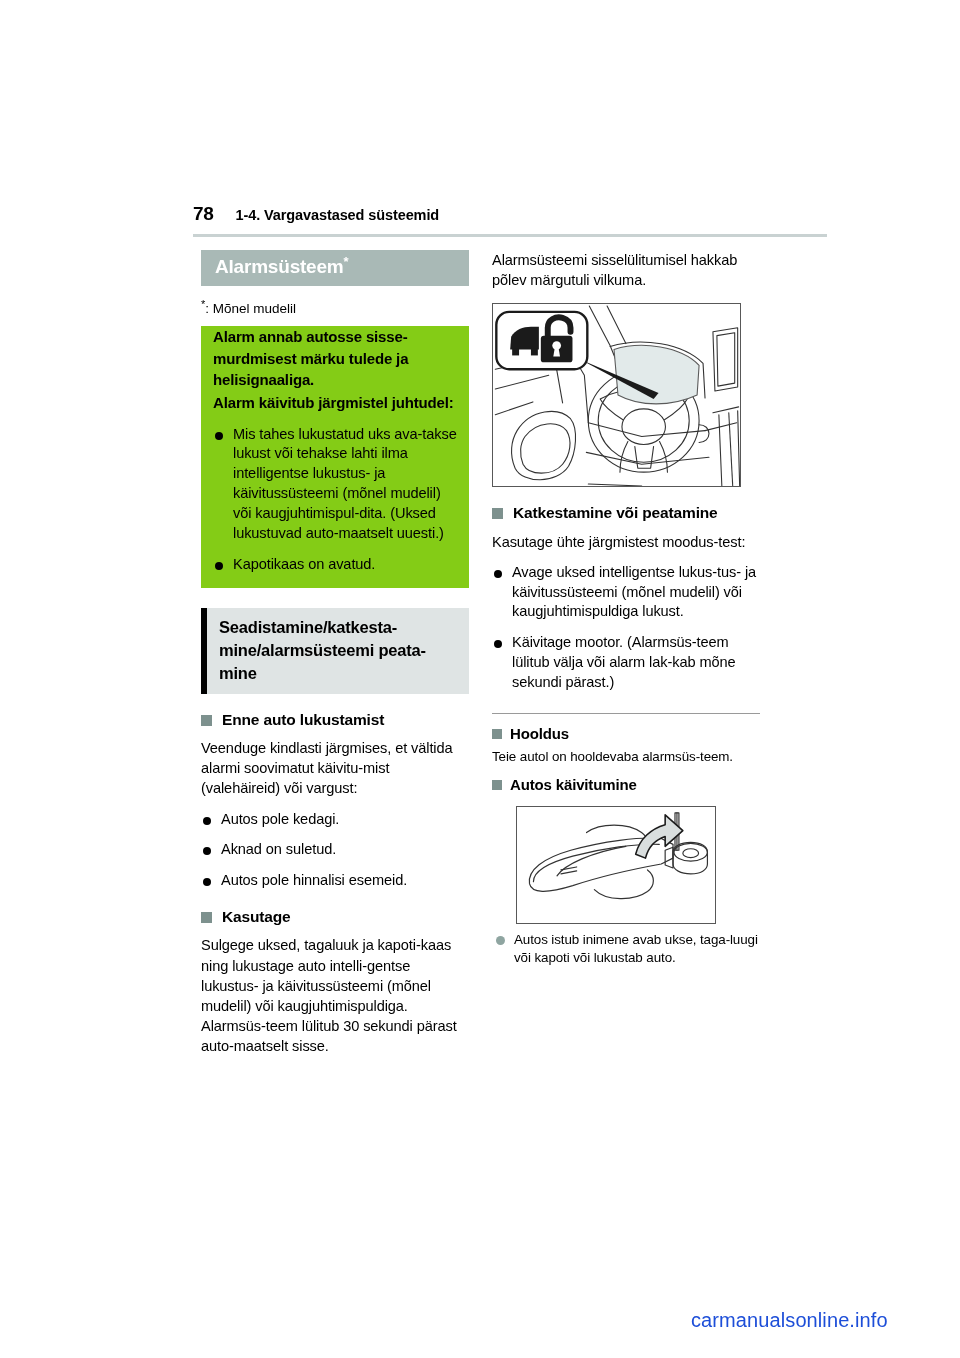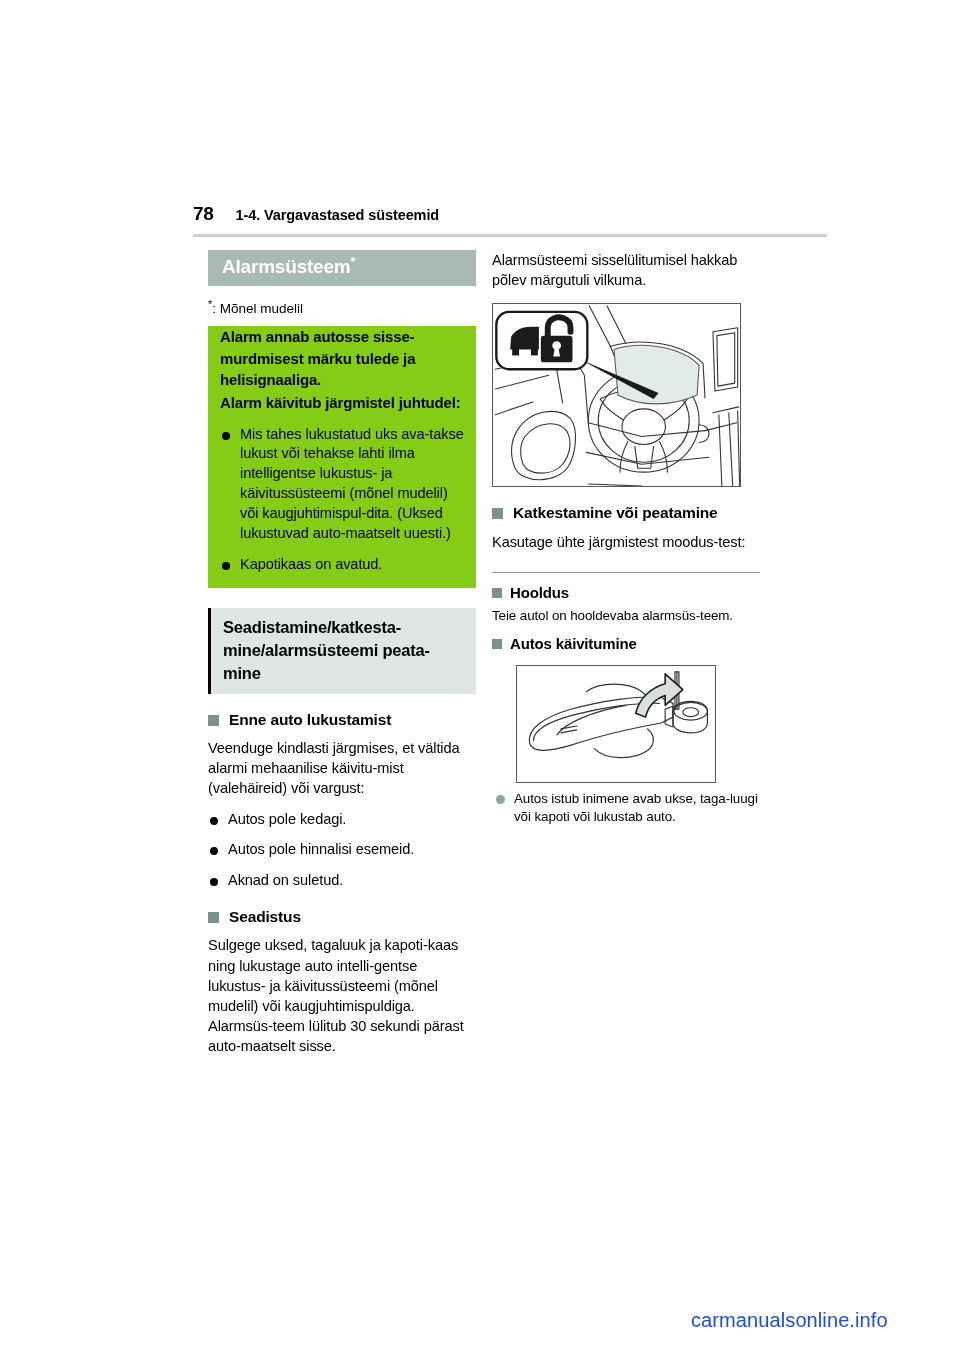--- a/index.html
+++ b/index.html
@@ -43,21 +43,21 @@
   .head-rule {
     position: absolute;
     left: 193px; top: 234px;
     width: 634px; height: 3px;
     background: #c9d2d2;
   }
 
   
   .col-left {
     position: absolute;
-    left: 208px; top: 250px;
+    left: 201px; top: 250px;
     width: 268px;
   }
   .col-right {
     position: absolute;
     left: 492px; top: 250px;
     width: 268px;
   }
 
   
   .title-bar {
@@ -120,21 +120,21 @@
     width: 8px; height: 8px;
     border-radius: 50%;
     background: #000;
   }
   ul.blist.gray > li::before { background: #8fa5a1; }
 
   
   .head-block {
     margin-top: 20px;
     background: #dfe4e4;
-    border-left: 3px solid #000000;
+    border-left: 6px solid #000000;
     padding: 8px 10px 9px 12px;
   }
   .head-block .txt {
     font-size: 16.5px;
     font-weight: bold;
     line-height: 1.4;
     letter-spacing: -0.2px;
   }
 
   
@@ -243,30 +243,30 @@
     </div>
 
     <div class="head-block">
       <div class="txt">Seadistamine/katkesta-mine/alarmsüsteemi peata-mine</div>
     </div>
 
     <div class="sq-head">
       <span class="sq"></span>
       <span class="sq-label">Enne auto lukustamist</span>
     </div>
-    <p class="body">Veenduge kindlasti järgmises, et vältida alarmi mehaanilise käivitu-mist (valehäireid) või vargust:</p>
+    <p class="body">Veenduge kindlasti järgmises, et vältida alarmi soovimatut käivitu-mist (valehäireid) või vargust:</p>
     <ul class="blist">
       <li>Autos pole kedagi.</li>
+      <li>Aknad on suletud.</li>
       <li>Autos pole hinnalisi esemeid.</li>
-      <li>Aknad on suletud.</li>
     </ul>
 
     <div class="sq-head">
       <span class="sq"></span>
-      <span class="sq-label">Seadistus</span>
+      <span class="sq-label">Kasutage</span>
     </div>
     <p class="body">Sulgege uksed, tagaluuk ja kapoti-kaas ning lukustage auto intelli-gentse lukustus- ja käivitussüsteemi (mõnel mudelil) või kaugjuhtimispuldiga. Alarmsüs-teem lülitub 30 sekundi pärast auto-maatselt sisse.</p>
 
   </div>
 
   <div class="col-right">
 
     <p class="body" style="margin-top:0">Alarmsüsteemi sisselülitumisel hakkab põlev märgutuli vilkuma.</p>
 
     <div class="figure f1">
@@ -334,20 +334,24 @@
           <path d="M62 45 L66 45 L67.4 53 L60.6 53 Z" fill="#ffffff"></path>
         </g>
       </svg>
     </div>
 
     <div class="sq-head">
       <span class="sq"></span>
       <span class="sq-label">Katkestamine või peatamine</span>
     </div>
     <p class="body">Kasutage ühte järgmistest moodus-test:</p>
+    <ul class="blist">
+      <li>Avage uksed intelligentse lukus-tus- ja käivitussüsteemi (mõnel mudelil) või kaugjuhtimispuldiga lukust.</li>
+      <li>Käivitage mootor. (Alarmsüs-teem lülitub välja või alarm lak-kab mõne sekundi pärast.)</li>
+    </ul>
 
     <div class="divider"></div>
 
     <div class="sq-head small">
       <span class="sq"></span>
       <span class="sq-label">Hooldus</span>
     </div>
     <p class="body small">Teie autol on hooldevaba alarmsüs-teem.</p>
 
     <div class="sq-head small">

